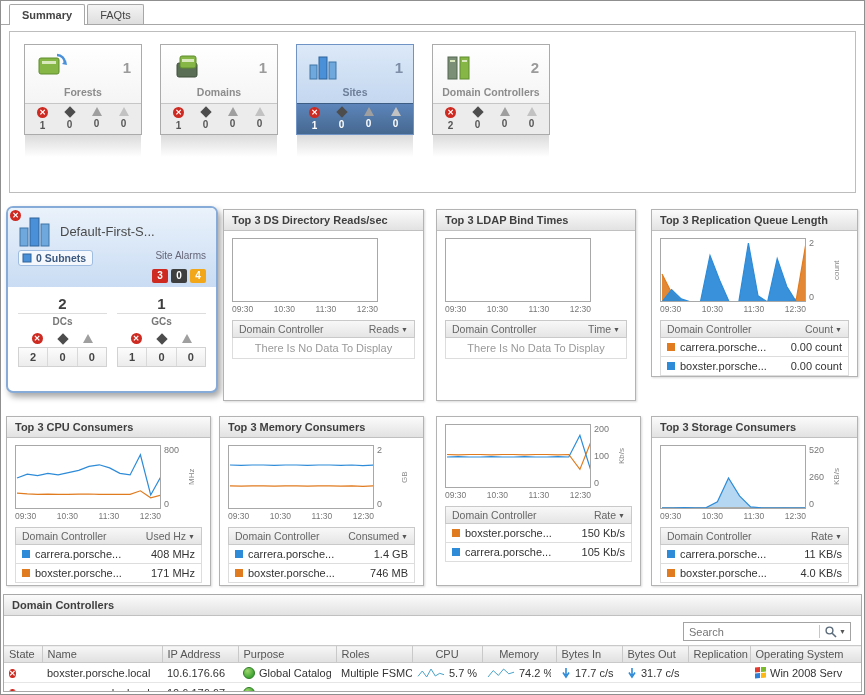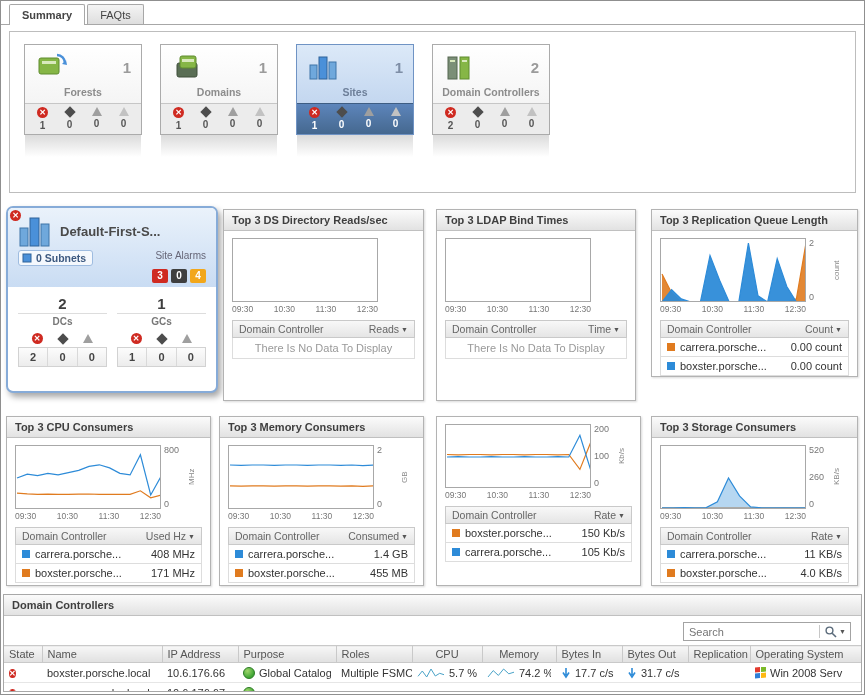--- a/index.html
+++ b/index.html
@@ -38,21 +38,21 @@
   .ic-diamond { width:8px; height:8px; background:#4d4d4d; transform:rotate(45deg); margin:1px; }
   .ic-warn { width:0; height:0; border-left:5px solid transparent; border-right:5px solid transparent; border-bottom:9px solid #9f9f9f; }
   .ic-unk { width:0; height:0; border-left:5px solid transparent; border-right:5px solid transparent; border-bottom:9px solid #c2c2c2; }
 
   
   .sitecard { position:absolute; left:5px; top:205px; width:212px; height:187px; border:2px solid #86abd8; border-radius:7px; background:#fff; box-shadow:3px 4px 6px rgba(0,0,0,.35); overflow:hidden; cursor:pointer; }
   .sc-top { background:linear-gradient(#eaf2fb,#c9dcf3); padding:6px 8px 4px; }
   .sc-trow { display:flex; align-items:center; gap:8px; }
   .sc-iconwrap { position:relative; width:36px; height:34px; }
   .sc-badge { position:absolute; left:-6px; top:-4px; }
-  .sc-title { font-size:13px; color:#4a4a4a; font-weight:bold; white-space:nowrap; overflow:hidden; }
+  .sc-title { font-size:13px; color:#4a4a4a; font-weight:normal; white-space:nowrap; overflow:hidden; }
   .sc-sub { display:flex; align-items:flex-start; justify-content:space-between; padding:2px 2px 0; }
   .subnets { display:flex; align-items:center; gap:4px; background:rgba(255,255,255,.75); border:1px solid #9ebce0; border-radius:3px; padding:1px 6px 1px 3px; font-size:10.5px; font-weight:bold; color:#3d5a80; }
   .alarms { text-align:right; }
   .alab { font-size:10px; color:#667; display:block; margin-bottom:8px; }
   .badges { display:flex; gap:3px; justify-content:flex-end; }
   .badge { min-width:16px; height:14px; border-radius:2px; color:#fff; font-size:10px; font-weight:bold; line-height:14px; text-align:center; padding:0 2px; }
   .badge.red { background:#cf2a21; }
   .badge.dark { background:#3f3f3f; }
   .badge.amber { background:#f2a71b; }
   .sc-stats { display:flex; padding:8px 10px 0; gap:10px; }
@@ -502,21 +502,21 @@
             </span>
         </div>
         <div class="prow">
           <span class="sw" style="background: rgb(45, 139, 216);"></span>
           <span class="pname">carrera.porsche...</span>
           <span class="pval">1.4 GB</span>
         </div>
         <div class="prow">
           <span class="sw" style="background: rgb(224, 123, 31);"></span>
           <span class="pname">boxster.porsche...</span>
-          <span class="pval">455 MB</span>
+          <span class="pval">746 MB</span>
         </div>
       </div>
     </div>
   </div>
 
   <div class="panel" style="left:435px; top:415px; width:205px; height:170px;">
     <div class="panel-b">
       <div class="plotrow">
         <div>
           <svg class="plot" width="146" height="64">

